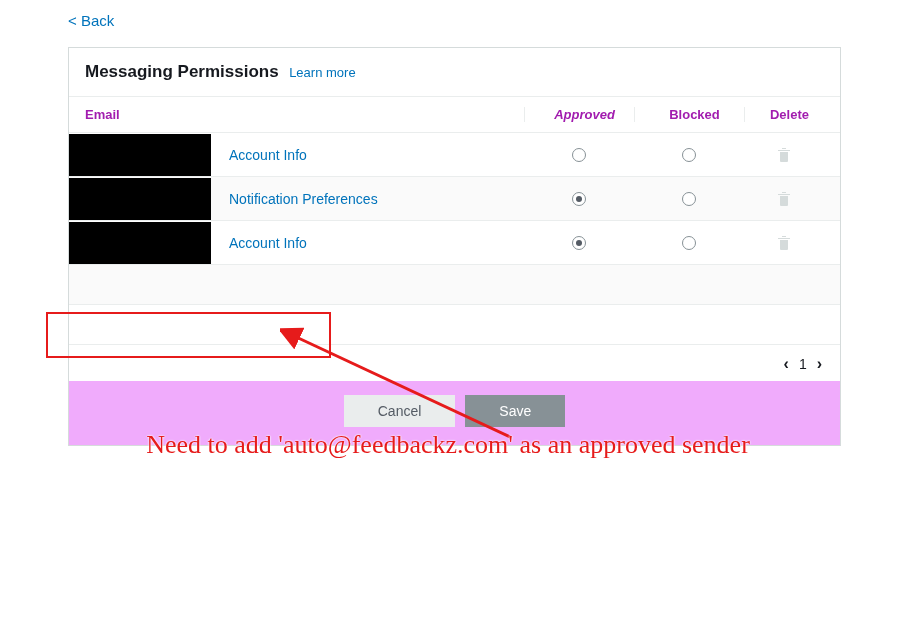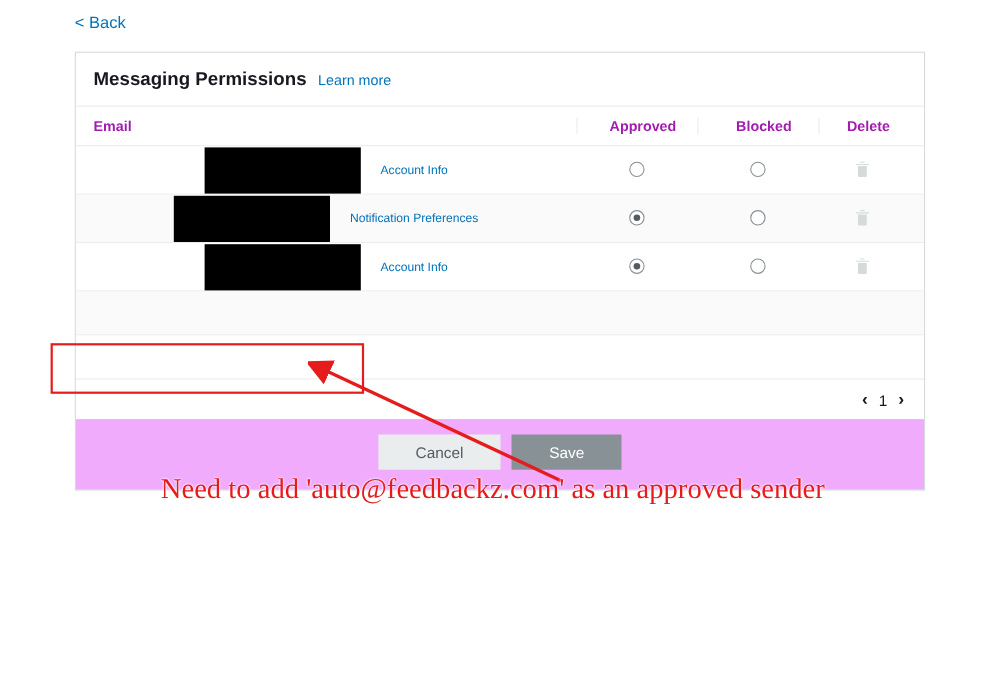--- a/index.html
+++ b/index.html
@@ -43,37 +43,36 @@
     .table-head {
       display: flex;
       align-items: center;
       padding: 10px 16px;
       border-bottom: 1px solid #eaeded;
       font-size: 13px;
       font-weight: bold;
       color: #a21caf;
     }
     .col-email { flex: 1; }
-    .col-approved { width: 110px; text-align: center; border-left: 1px solid #eaeded; padding-left: 10px; }
+    .col-approved { width: 110px; text-align: center; border-left: 1px solid #eaeded; padding-left: 10px; font-style: italic; }
     .col-blocked { width: 110px; text-align: center; border-left: 1px solid #eaeded; padding-left: 10px; }
     .col-delete { width: 80px; text-align: center; border-left: 1px solid #eaeded; padding-left: 10px; }
     .row {
       display: flex;
       align-items: center;
       padding: 0 16px;
       height: 44px;
       border-bottom: 1px solid #eaeded;
     }
     .row:nth-child(even) { background: #fafafa; }
     .cell-email {
       flex: 1;
       display: flex;
       align-items: center;
-      font-size: 11px;
-      justify-content: center;
+      font-size: 14px;
     }
     .redact {
       display: inline-block;
       background: #000;
       height: 42px;
       margin: 0 8px 0 -16px;
     }
     .acct-link {
       color: #0073bb;
       cursor: pointer;

